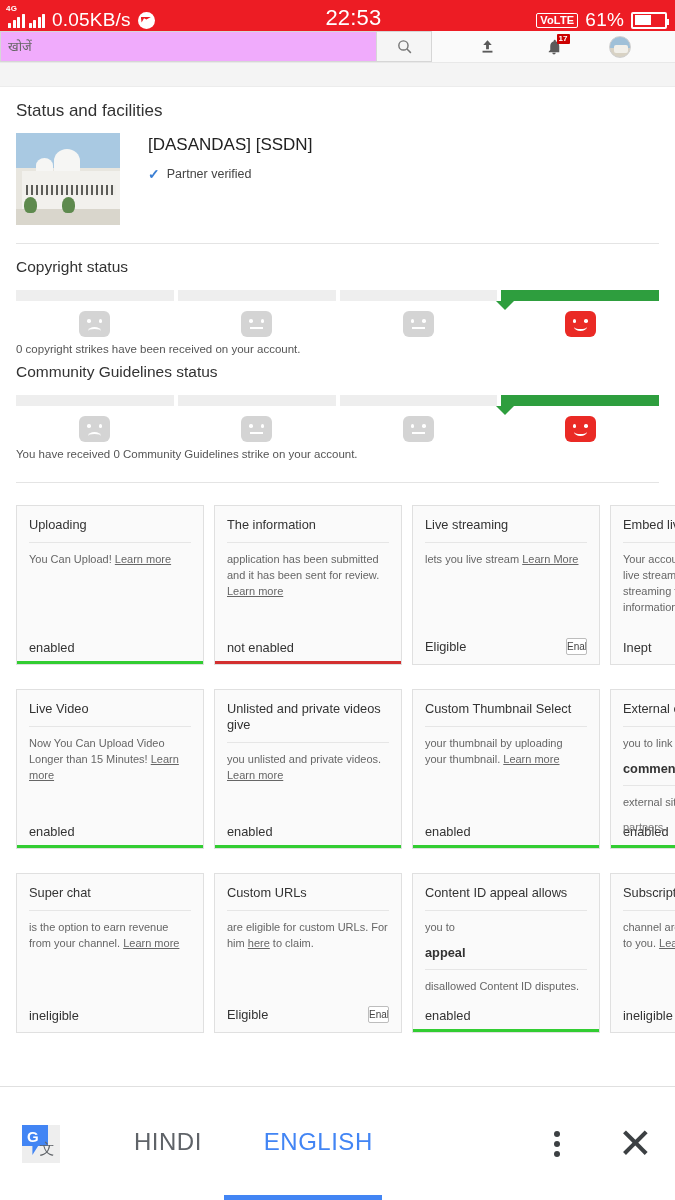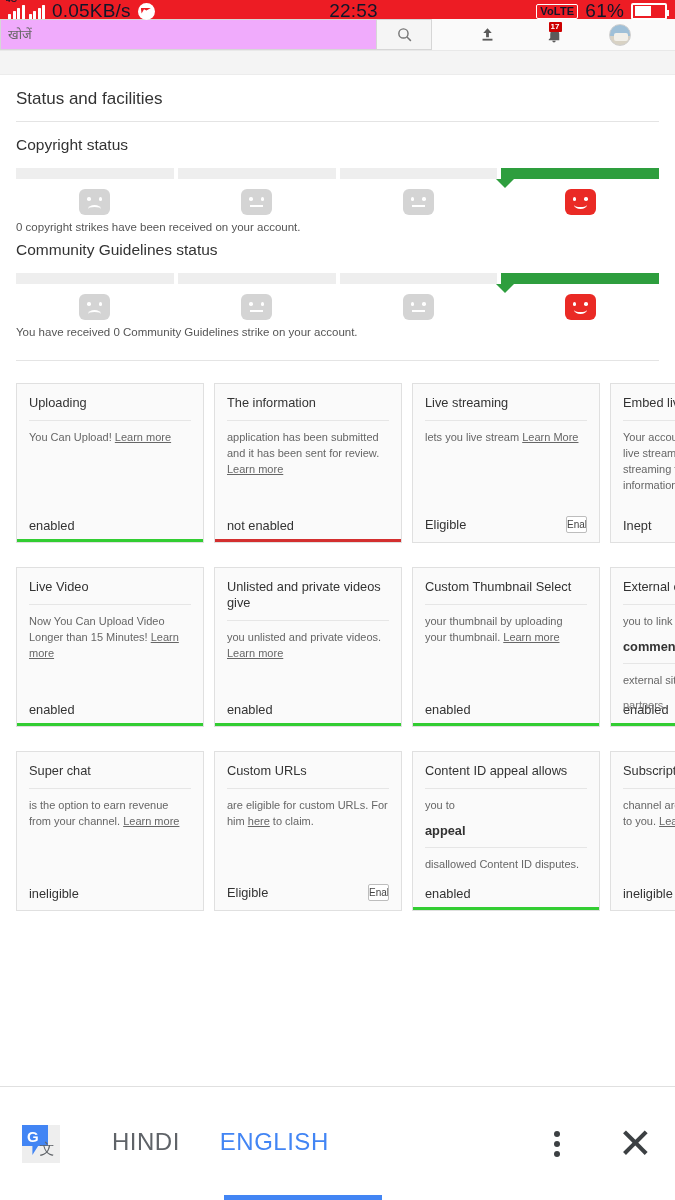--- a/index.html
+++ b/index.html
@@ -6,22 +6,22 @@
   html, body {
     width: 675px; height: 1200px;
     font-family: "Liberation Sans", sans-serif;
     background: #ffffff;
     overflow: hidden;
   }
   .screen { position: relative; width: 675px; height: 1200px; background: #fff; }
 
   
   .statusbar {
-    height: 19px; background: #ED1C24; color: #0f172a;
-    display: flex; align-items: flex-start; padding: 0 8px;
+    height: 31px; background: #ED1C24; color: #ffffff;
+    display: flex; align-items: flex-end; padding: 0 8px;
     font-size: 19px; font-weight: 400; letter-spacing: .2px;
   }
   .sb-left { display: flex; align-items: center; gap: 4px; }
   .sig { display: flex; align-items: flex-end; gap: 1.5px; height: 15px; position: relative; }
   .sig i { display: block; width: 3px; background: #fff; border-radius: .5px; }
   .sig i:nth-child(1){height:5px}.sig i:nth-child(2){height:8px}
   .sig i:nth-child(3){height:11px}.sig i:nth-child(4){height:14px}
   .sig.g4::before{
     content:"4G"; position:absolute; top:-8px; left:-2px;
     font-size:8px; line-height:8px; font-weight:700;
@@ -29,21 +29,21 @@
   .speed { font-size: 19px; margin-left: 3px; }
   .msgr {
     width: 17px; height: 17px; border-radius: 50%; background: #fff;
     margin-left: 3px; position: relative; flex: none;
   }
   .msgr::after{
     content:""; position:absolute; left:3px; top:5px;
     width:11px; height:6px; background:#ED1C24;
     clip-path: polygon(0 0,100% 0,52% 52%,30% 30%,8% 100%);
   }
-  .sb-center { flex: 1; text-align: center; font-size: 19px; padding-left: 16px; }
+  .sb-center { flex: 1; text-align: center; font-size: 22px; padding-left: 16px; }
   .sb-right { display: flex; align-items: center; gap: 7px; }
   .volte {
     border: 1.5px solid #fff; border-radius: 2px;
     font-size: 11px; font-weight: 700; padding: 0 3px; line-height: 13px;
   }
   .batt {
     width: 36px; height: 17px; border: 2px solid #fff; border-radius: 2px;
     position: relative; display: flex; align-items: center; padding: 1.5px;
   }
   .batt::after{
@@ -64,21 +64,21 @@
     font-family: "Liberation Sans", sans-serif;
   }
   .search-input::placeholder { color: #666; }
   .search-btn {
     width: 56px; border: 1px solid #d6d6d6; background: #f5f5f5;
     display: flex; align-items: center; justify-content: center;
   }
   .actions { flex: 1; display: flex; align-items: center; justify-content: space-evenly; padding: 0 6px; }
   .act { position: relative; display: flex; align-items: center; justify-content: center; width: 34px; height: 28px; }
   .badge {
-    position: absolute; top: 1px; right: 9px; background: #cc0000; color: #fff;
+    position: absolute; top: 1px; right: 1px; background: #cc0000; color: #fff;
     font-size: 8px; line-height: 10px; padding: 0 2px; border-radius: 1px; font-weight: 700;
   }
   .avatar {
     width: 22px; height: 22px; border-radius: 50%;
     background: linear-gradient(#9fc0d8 0 55%, #d8d2c4 55% 100%);
     border: 1px solid #cfcfcf; overflow: hidden; position: relative;
   }
   .avatar::after{
     content:""; position:absolute; left:4px; bottom:4px; width:14px; height:8px;
     background:#f1efe9; border-radius:2px;
@@ -195,21 +195,21 @@
   .gt-icon .blue {
     position: absolute; left: 0; top: 0; width: 26px; height: 30px; background: #4285f4;
     clip-path: polygon(0 0,100% 0,100% 70%,62% 70%,40% 100%,40% 70%,0 70%);
     color: #fff; font-size: 15px; font-weight: 700; text-align: left; padding-left: 5px; line-height: 24px;
   }
   .gt-icon .grey {
     position: absolute; right: 2px; bottom: 2px; width: 22px; height: 24px; color: #5f6368;
     font-size: 15px; line-height: 24px; text-align: center;
   }
   .t-langs { display: flex; align-items: center; gap: 40px; margin-left: 52px; }
-  .t-lang { font-size: 24px; color: #5f6368; letter-spacing: .5px; position: relative; padding-bottom: 4px; }
+  .t-lang { font-size: 24px; color: #5f6368; letter-spacing: .5px; position: relative; padding-bottom: 4px; margin-left: 22px; }
   .t-lang.sel { color: #4285f4; }
   .t-underline {
     position: absolute; bottom: 0; height: 5px; background: #4285f4;
     width: 158px; left: 224px;
   }
   .t-right { margin-left: auto; display: flex; align-items: center; gap: 58px; }
   .kebab { display: flex; flex-direction: column; gap: 4px; }
   .kebab i { width: 6px; height: 6px; border-radius: 50%; background: #3c4043; display: block; }
   .xclose { font-size: 42px; color: #3c4043; line-height: 1; font-weight: 300; }
 </style>
@@ -273,20 +273,38 @@
       </div>
     </div>
   </div>
 
   <div class="spacer-band"></div>
 
   <div class="content">
 
     <h1 class="page-title">Status and facilities</h1>
 
+    <div class="channel-row">
+      <div class="thumb">
+        <span class="dome"></span>
+          <span class="dome2"></span>
+        <span class="body"></span>
+          <span class="cols"></span>
+        <span class="ground"></span>
+          <span class="tree t1"></span>
+          <span class="tree t2"></span>
+      </div>
+      <div>
+        <div class="ch-name">[DASANDAS] [SSDN]</div>
+        <div class="verified">
+          <span class="check">✓</span>
+          <span>Partner verified</span>
+        </div>
+      </div>
+    </div>
 
     <div class="hr"></div>
 
     <h2 class="sec">Copyright status</h2>
     <div class="meter">
       <div class="meter-track">
         <span></span>
         <span></span>
         <span></span>
         <span class="active"></span>

